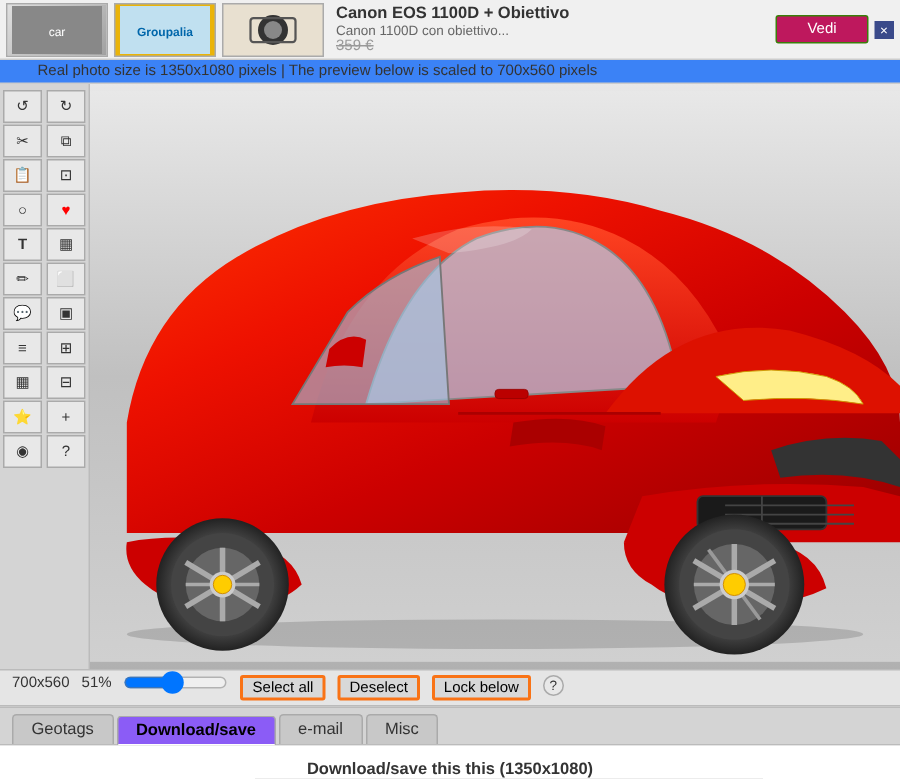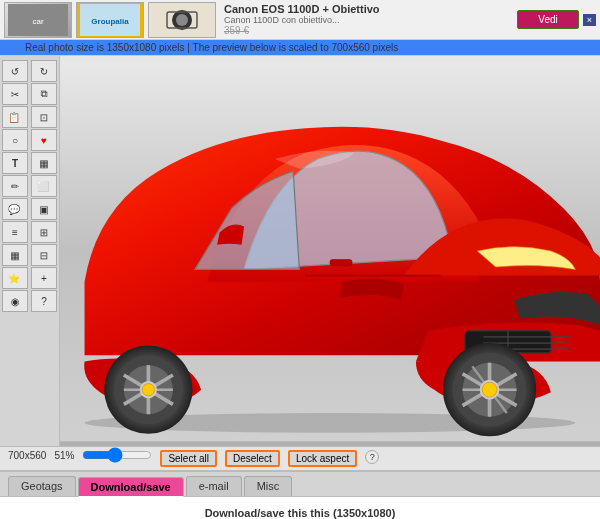--- a/index.html
+++ b/index.html
@@ -170,21 +170,21 @@
       padding: 3px 12px;
       font-size: 11px;
       cursor: pointer;
       border: 1px solid #aaa;
       border-bottom: none;
       background: #c8c8c8;
       color: #333;
       border-radius: 3px 3px 0 0;
     }
     .tab.active {
-      background: #ec4899;
+      background: #8b5cf6;
       border-bottom: 1px solid #fff;
       font-weight: bold;
       color: #000;
       position: relative;
       top: 1px;
     }
 
     
     #content-panel {
       background: #fff;
@@ -415,21 +415,21 @@
     </div>
   </div>
 </div>
 
 <div id="zoom-bar">
   <span>700x560</span>
   <span>51%</span>
   <input type="range" min="10" max="100" value="51" style="">
   <button class="zoom-btn">Select all</button>
   <button class="zoom-btn">Deselect</button>
-  <button class="zoom-btn">Lock aspect</button>
+  <button class="zoom-btn">Lock below</button>
   <div class="zoom-icon">?</div>
 </div>
 
 <div id="bottom-area">
 
   <div id="tabs-bar">
     <div class="tab">Geotags</div>
     <div class="tab active">Download/save</div>
     <div class="tab">e-mail</div>
     <div class="tab">Misc</div>

